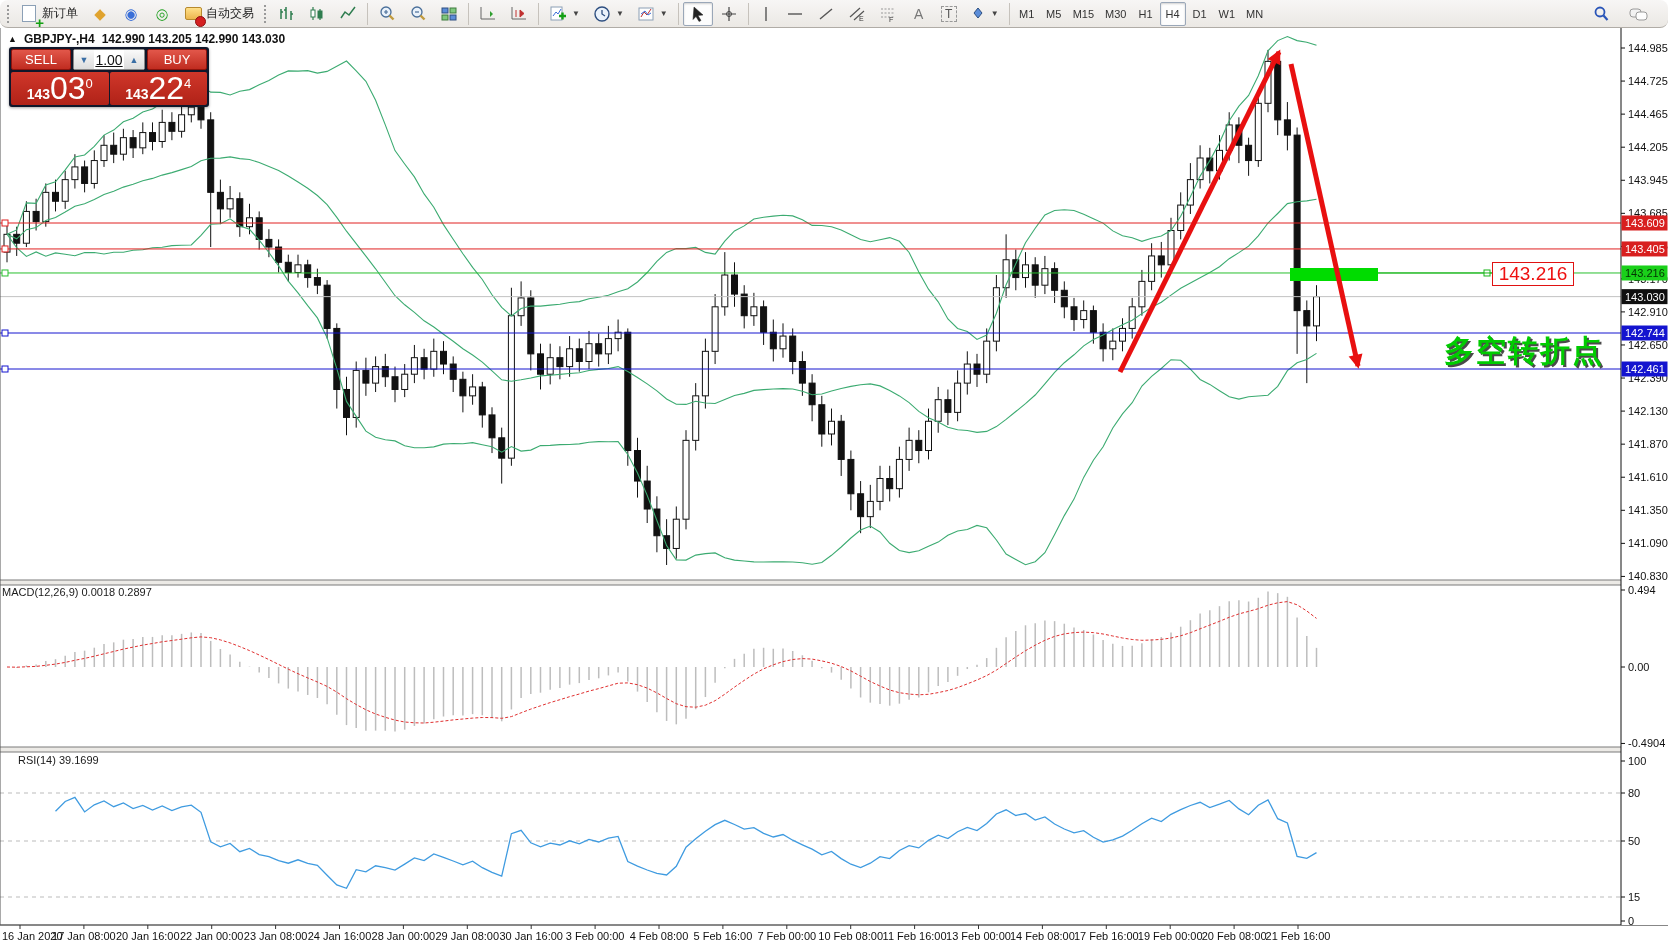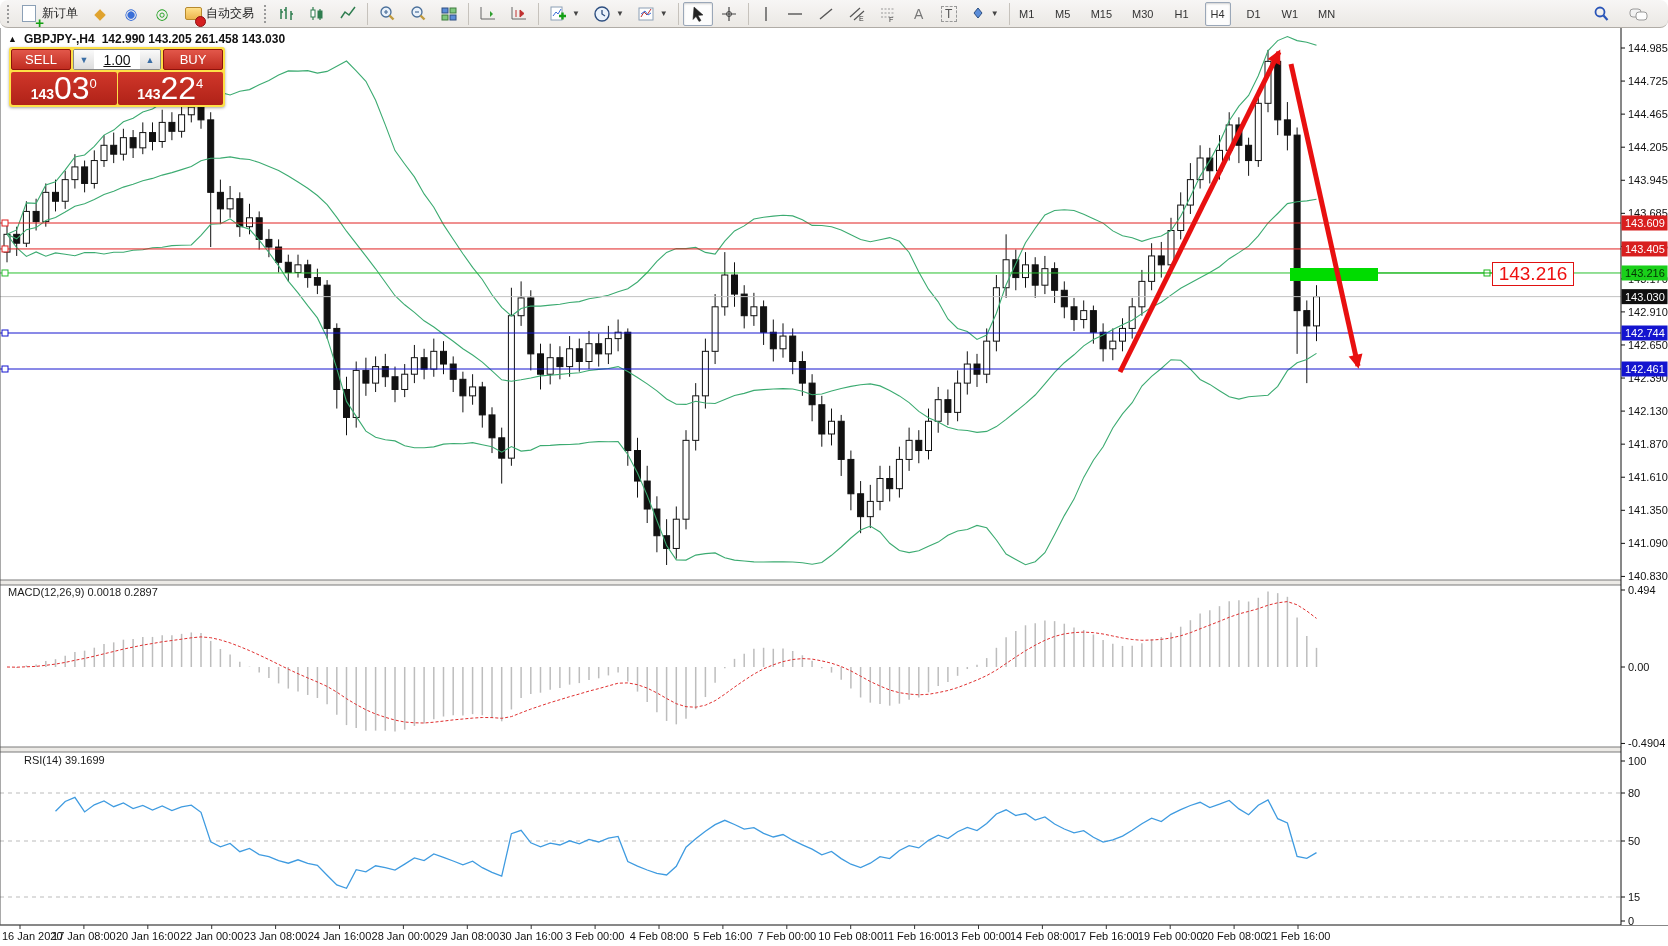--- a/index.html
+++ b/index.html
@@ -34,27 +34,27 @@
     width:9px; height:9px; border-radius:50%; background:#d42020; border:1px solid #8e0f0f; }
   .dd { font-size:8px; color:#444; margin-left:1px; }
   .mini { display:block; }
   #right-icons { margin-left:auto; display:flex; align-items:center; gap:6px; padding-right:8px; }
 
   
   #chart-svg { position:absolute; left:0; top:0; z-index:5; }
   #title { position:absolute; left:8px; top:32px; z-index:10; font-size:12px;
     font-weight:bold; color:#111; display:flex; gap:7px; align-items:center; }
   #title .tri { font-size:9px; }
-  .pane-label { position:absolute; left:8px; z-index:10; font-size:11px; color:#1a1a1a; }
+  .pane-label { position:absolute; left:2px; z-index:10; font-size:11px; color:#1a1a1a; }
   #macd-label { top:586px; }
   #rsi-label { top:754px;margin-left:16px; }
 
   
-  #ocp { position:absolute; left:9px; top:47px; width:216px; height:60px; z-index:20;
-    background:#fde047; border-radius:3px; padding:2px; display:flex; flex-direction:column; gap:2px;
+  #ocp { position:absolute; left:9px; top:47px; width:200px; height:60px; z-index:20;
+    background:#0f172a; border-radius:3px; padding:2px; display:flex; flex-direction:column; gap:2px;
     box-shadow:0 1px 3px rgba(0,0,0,.35); }
   #ocp .row1 { display:flex; gap:2px; height:24px; }
   .trade-btn { flex:0 0 60px; background:linear-gradient(#e2574a,#c02c20);
     color:#fff; font-size:13px; display:flex; align-items:center; justify-content:center;
     border-radius:2px; border:1px solid #8e130c; }
   .vol-wrap { flex:1; display:flex; background:#fff; border:1px solid #888; border-radius:2px; overflow:hidden; }
   .spin { width:20px; background:linear-gradient(#fafafa,#dcdcdc); color:#3a6ea5;
     font-size:9px; display:flex; align-items:center; justify-content:center; border:0; }
   .vol { flex:1; display:flex; align-items:center; justify-content:center;
     font-size:14px; color:#111; background:#fff;text-decoration:underline; }
@@ -226,21 +226,21 @@
     <span class="tbtn">
       <span class="ic" style="color:#555;font-size:12px;border:1px dashed #999;width:16px;height:16px;">T</span>
     </span>
     <span class="tbtn">
       <svg class="mini" width="16" height="18">
           <path d="M8 3l4 5-4 5-4-5z" fill="#5b8dd9" stroke="#2e4f80"></path>
         </svg>
       <span class="dd">▼</span>
     </span>
     <span class="sep"></span>
-    <span id="tf-group" style="display:flex;gap:10px;">
+    <span id="tf-group" style="display:flex;gap:1px;">
         <span class="tbtn tf">M1</span>
         <span class="tbtn tf">M5</span>
         <span class="tbtn tf">M15</span>
         <span class="tbtn tf">M30</span>
         <span class="tbtn tf">H1</span>
         <span class="tbtn tf pressed">H4</span>
         <span class="tbtn tf">D1</span>
         <span class="tbtn tf">W1</span>
         <span class="tbtn tf">MN</span>
       </span>
@@ -820,21 +820,21 @@
       <text x="1170.2" y="940" font-size="11" font-family="Liberation Sans, sans-serif" fill="#111" text-anchor="middle">19 Feb 00:00</text>
       <line x1="1234.1" y1="925" x2="1234.1" y2="929" stroke="#333"></line>
       <text x="1234.1" y="940" font-size="11" font-family="Liberation Sans, sans-serif" fill="#111" text-anchor="middle">20 Feb 08:00</text>
       <line x1="1298" y1="925" x2="1298" y2="929" stroke="#333"></line>
       <text x="1298" y="940" font-size="11" font-family="Liberation Sans, sans-serif" fill="#111" text-anchor="middle">21 Feb 16:00</text>
     </svg>
 
   <div id="title">
     <span class="tri">▲</span>
     <span>GBPJPY-,H4</span>
-    <span>142.990 143.205 261.458 143.030</span>
+    <span>142.990 143.205 142.990 143.030</span>
   </div>
 
   <div id="ocp">
     <div class="row1">
       <span class="trade-btn">SELL</span>
       <span class="vol-wrap">
         <button class="spin">▼</button>
         <span class="vol">1.00</span>
         <button class="spin">▲</button>
       </span>
@@ -850,14 +850,15 @@
         <span class="bp-small">143</span>
           <span class="bp-big">22</span>
           <span class="bp-sup">4</span>
       </span>
     </div>
   </div>
 
   <div id="macd-label" class="pane-label">MACD(12,26,9) 0.0018 0.2897</div>
   <div id="rsi-label" class="pane-label">RSI(14) 39.1699</div>
 
+  <div id="turn-note">多空转折点</div>
   <div id="price-tag">143.216</div>
 </div>
 
 </body></html>

